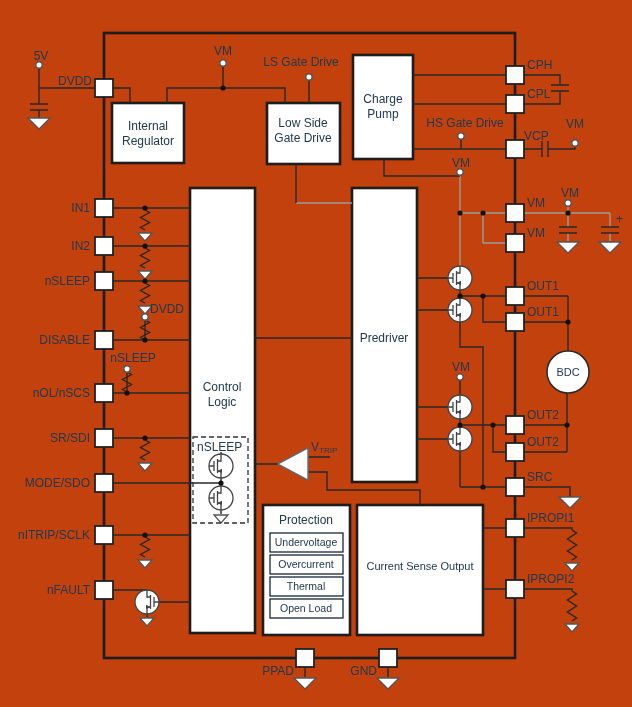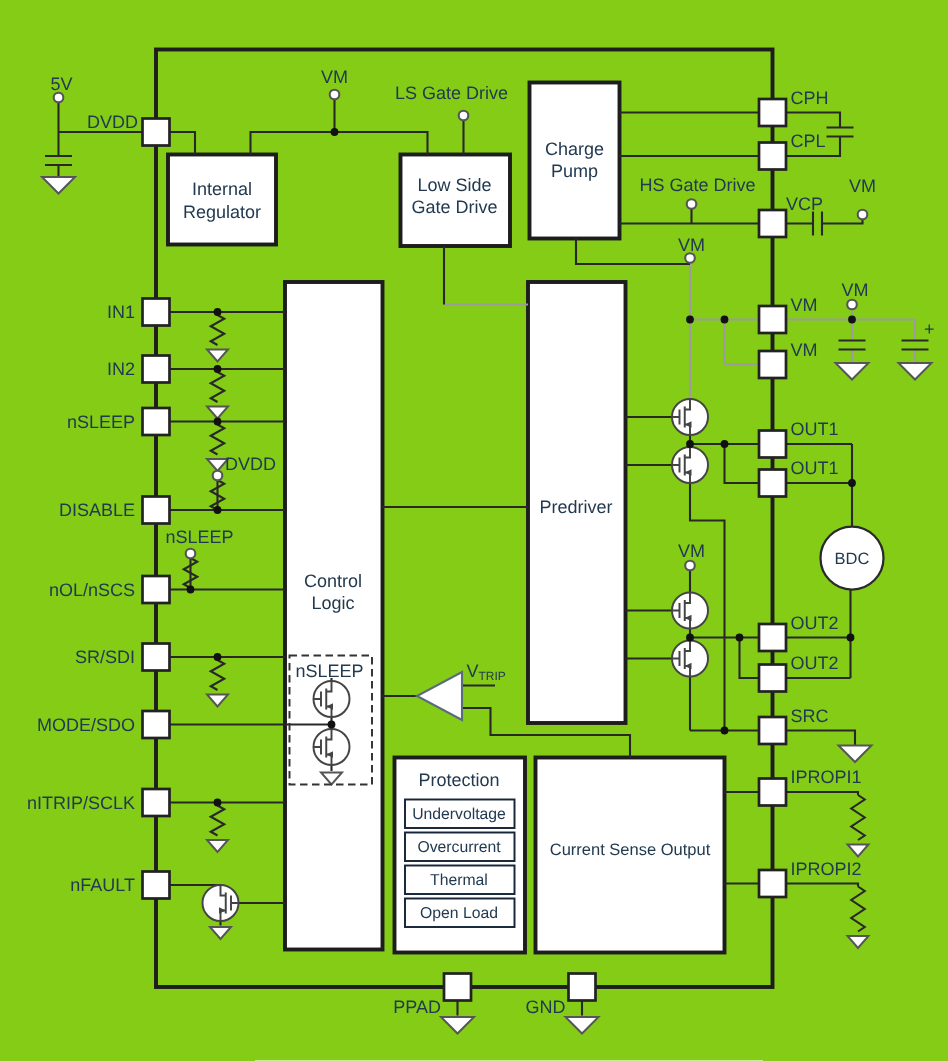--- a/index.html
+++ b/index.html
@@ -1,16 +1,16 @@
 <!DOCTYPE html>
 <html><head>
 <meta charset="utf-8">
 <style>
   html,body{margin:0;padding:0;background:#ffffff;}
-  .stage{position:relative;width:632px;height:707px;background:#84cc16;overflow:hidden;
+  .stage{position:relative;width:632px;height:707px;background:#c2410c;overflow:hidden;
          font-family:"Liberation Sans", sans-serif;}
   svg{display:block}
   .wire{stroke:#282828;stroke-width:1.4;fill:none;}
   .gwire{stroke:#9c9c9c;stroke-width:1.4;fill:none;}
   .blk{fill:#ffffff;stroke:#1d1d1d;stroke-width:2.6;}
   .chip{fill:none;stroke:#1d1d1d;stroke-width:2.6;}
   .sub{fill:#ffffff;stroke:#17253a;stroke-width:1.3;}
   .pin{fill:#ffffff;stroke:#222222;stroke-width:1.8;}
   .dot{fill:#111111;}
   .term{fill:#ffffff;stroke:#555555;stroke-width:1.4;}

